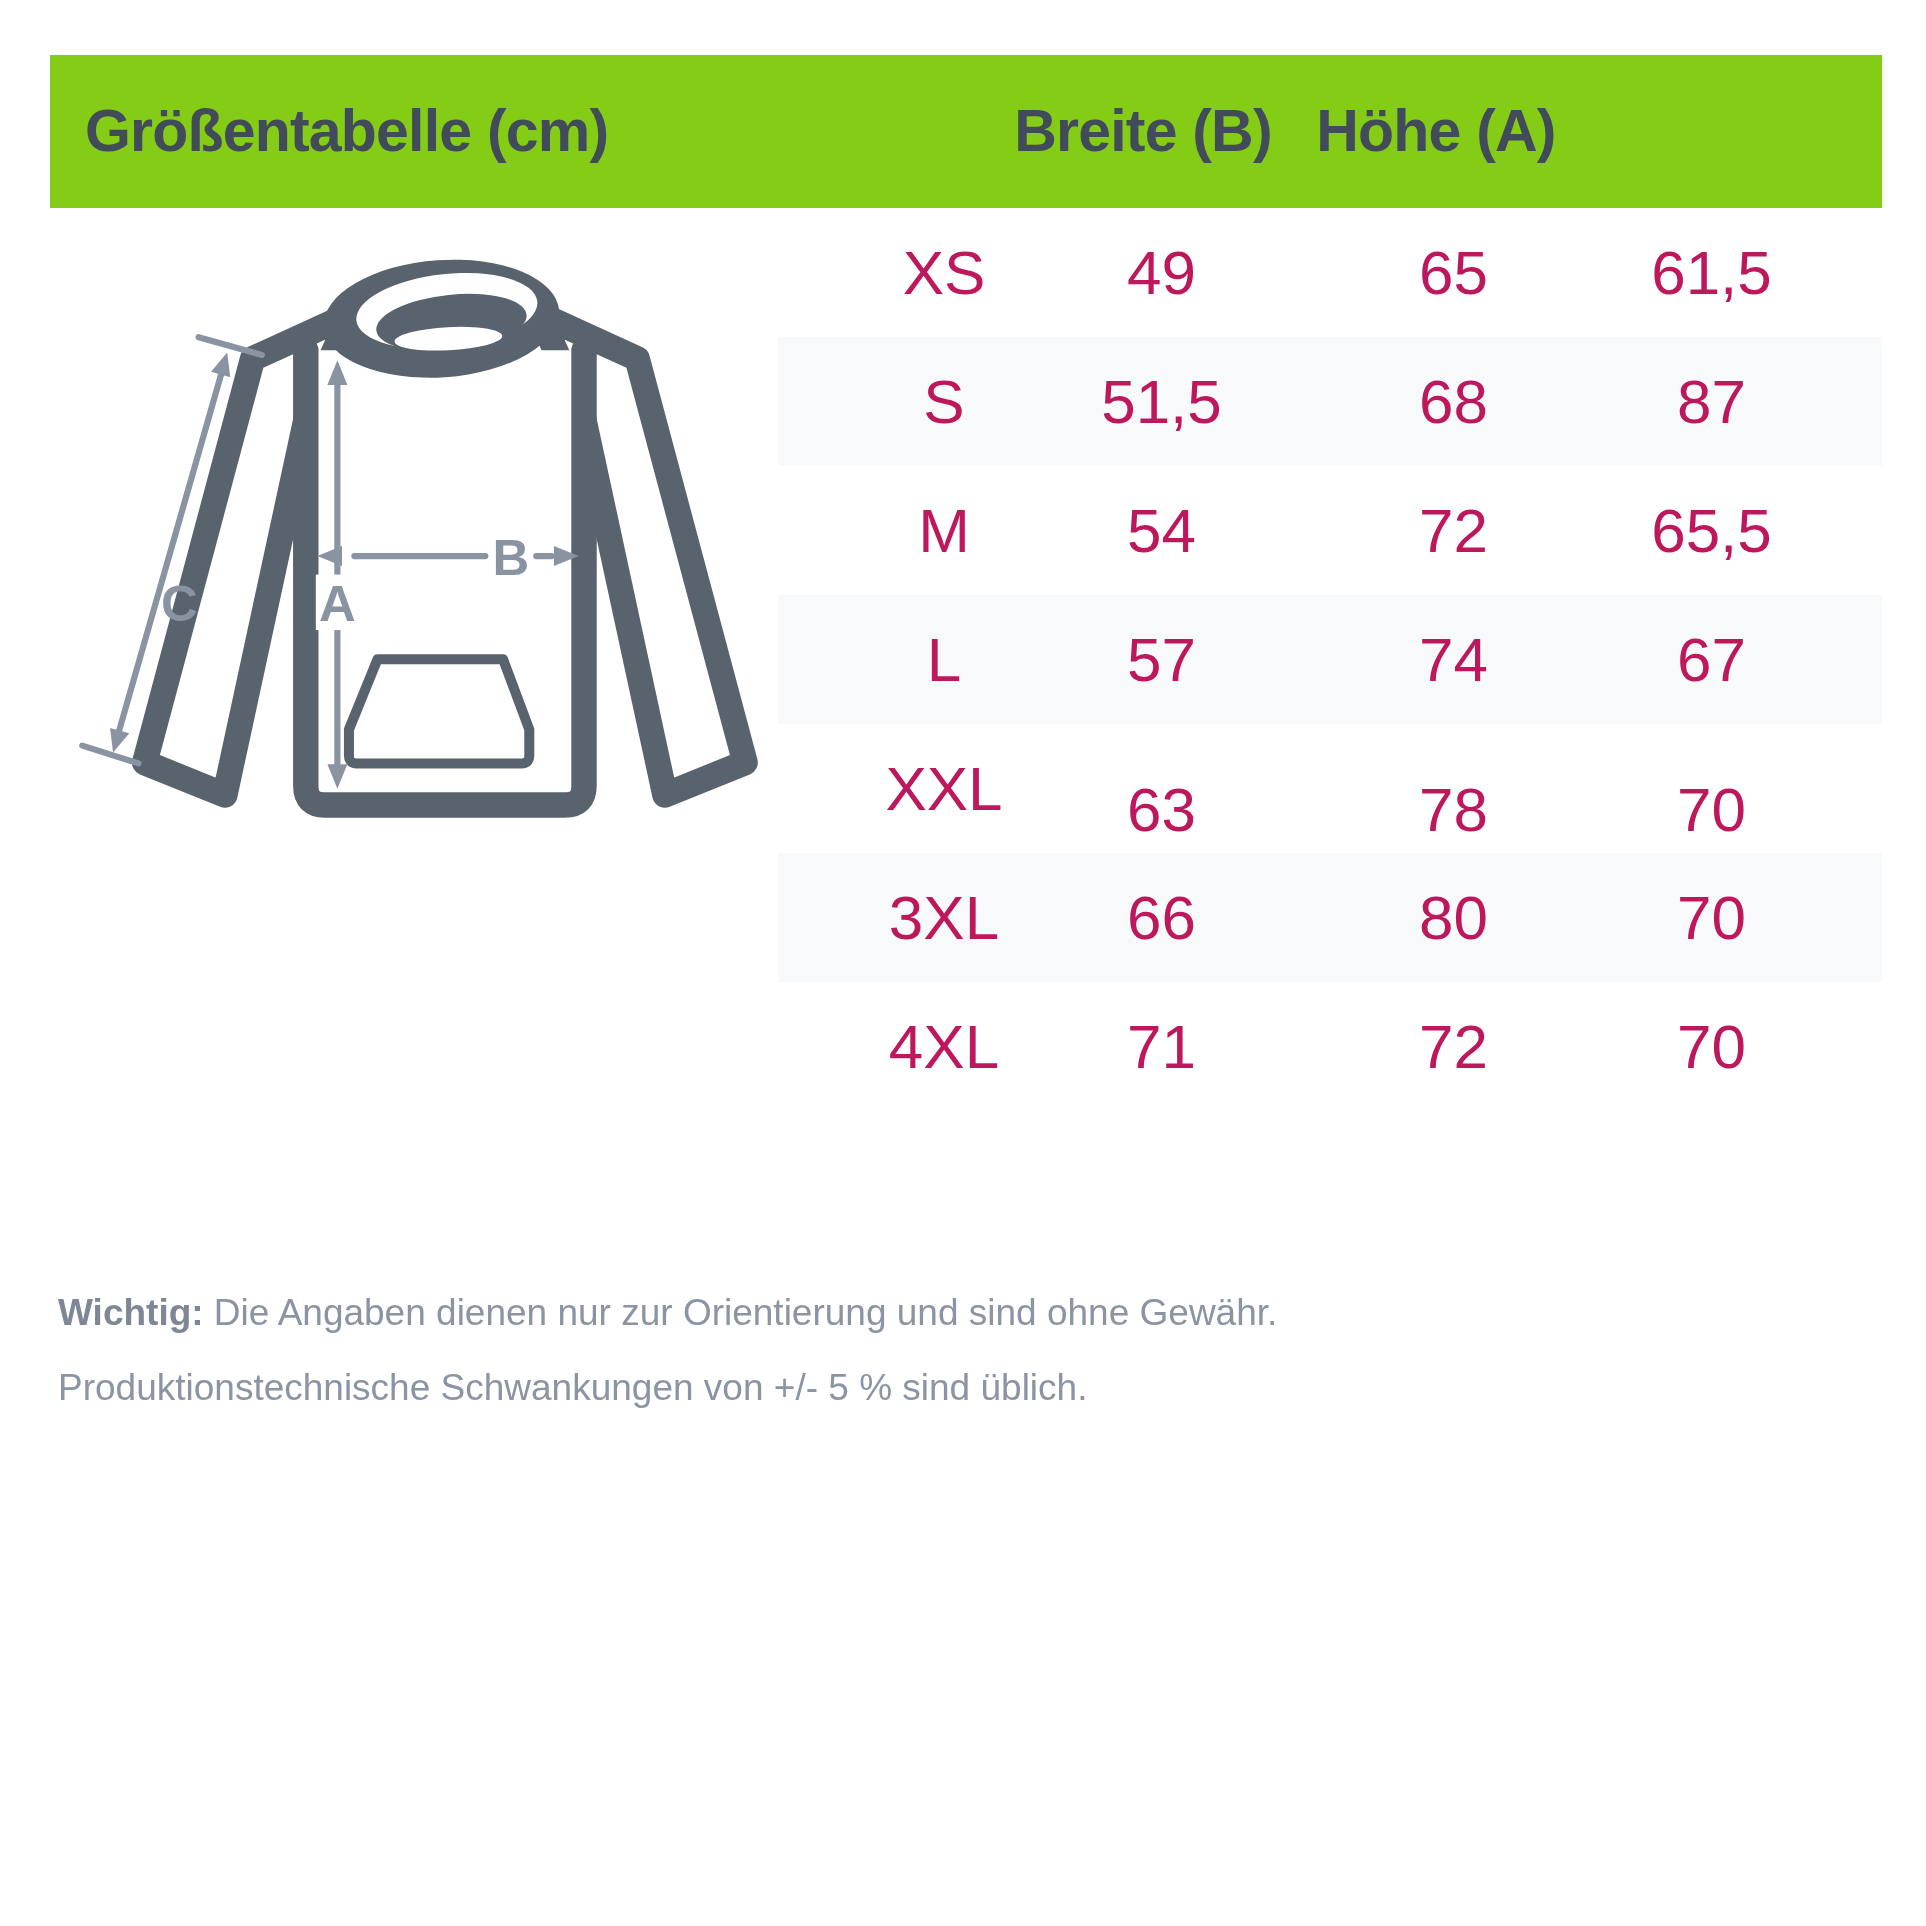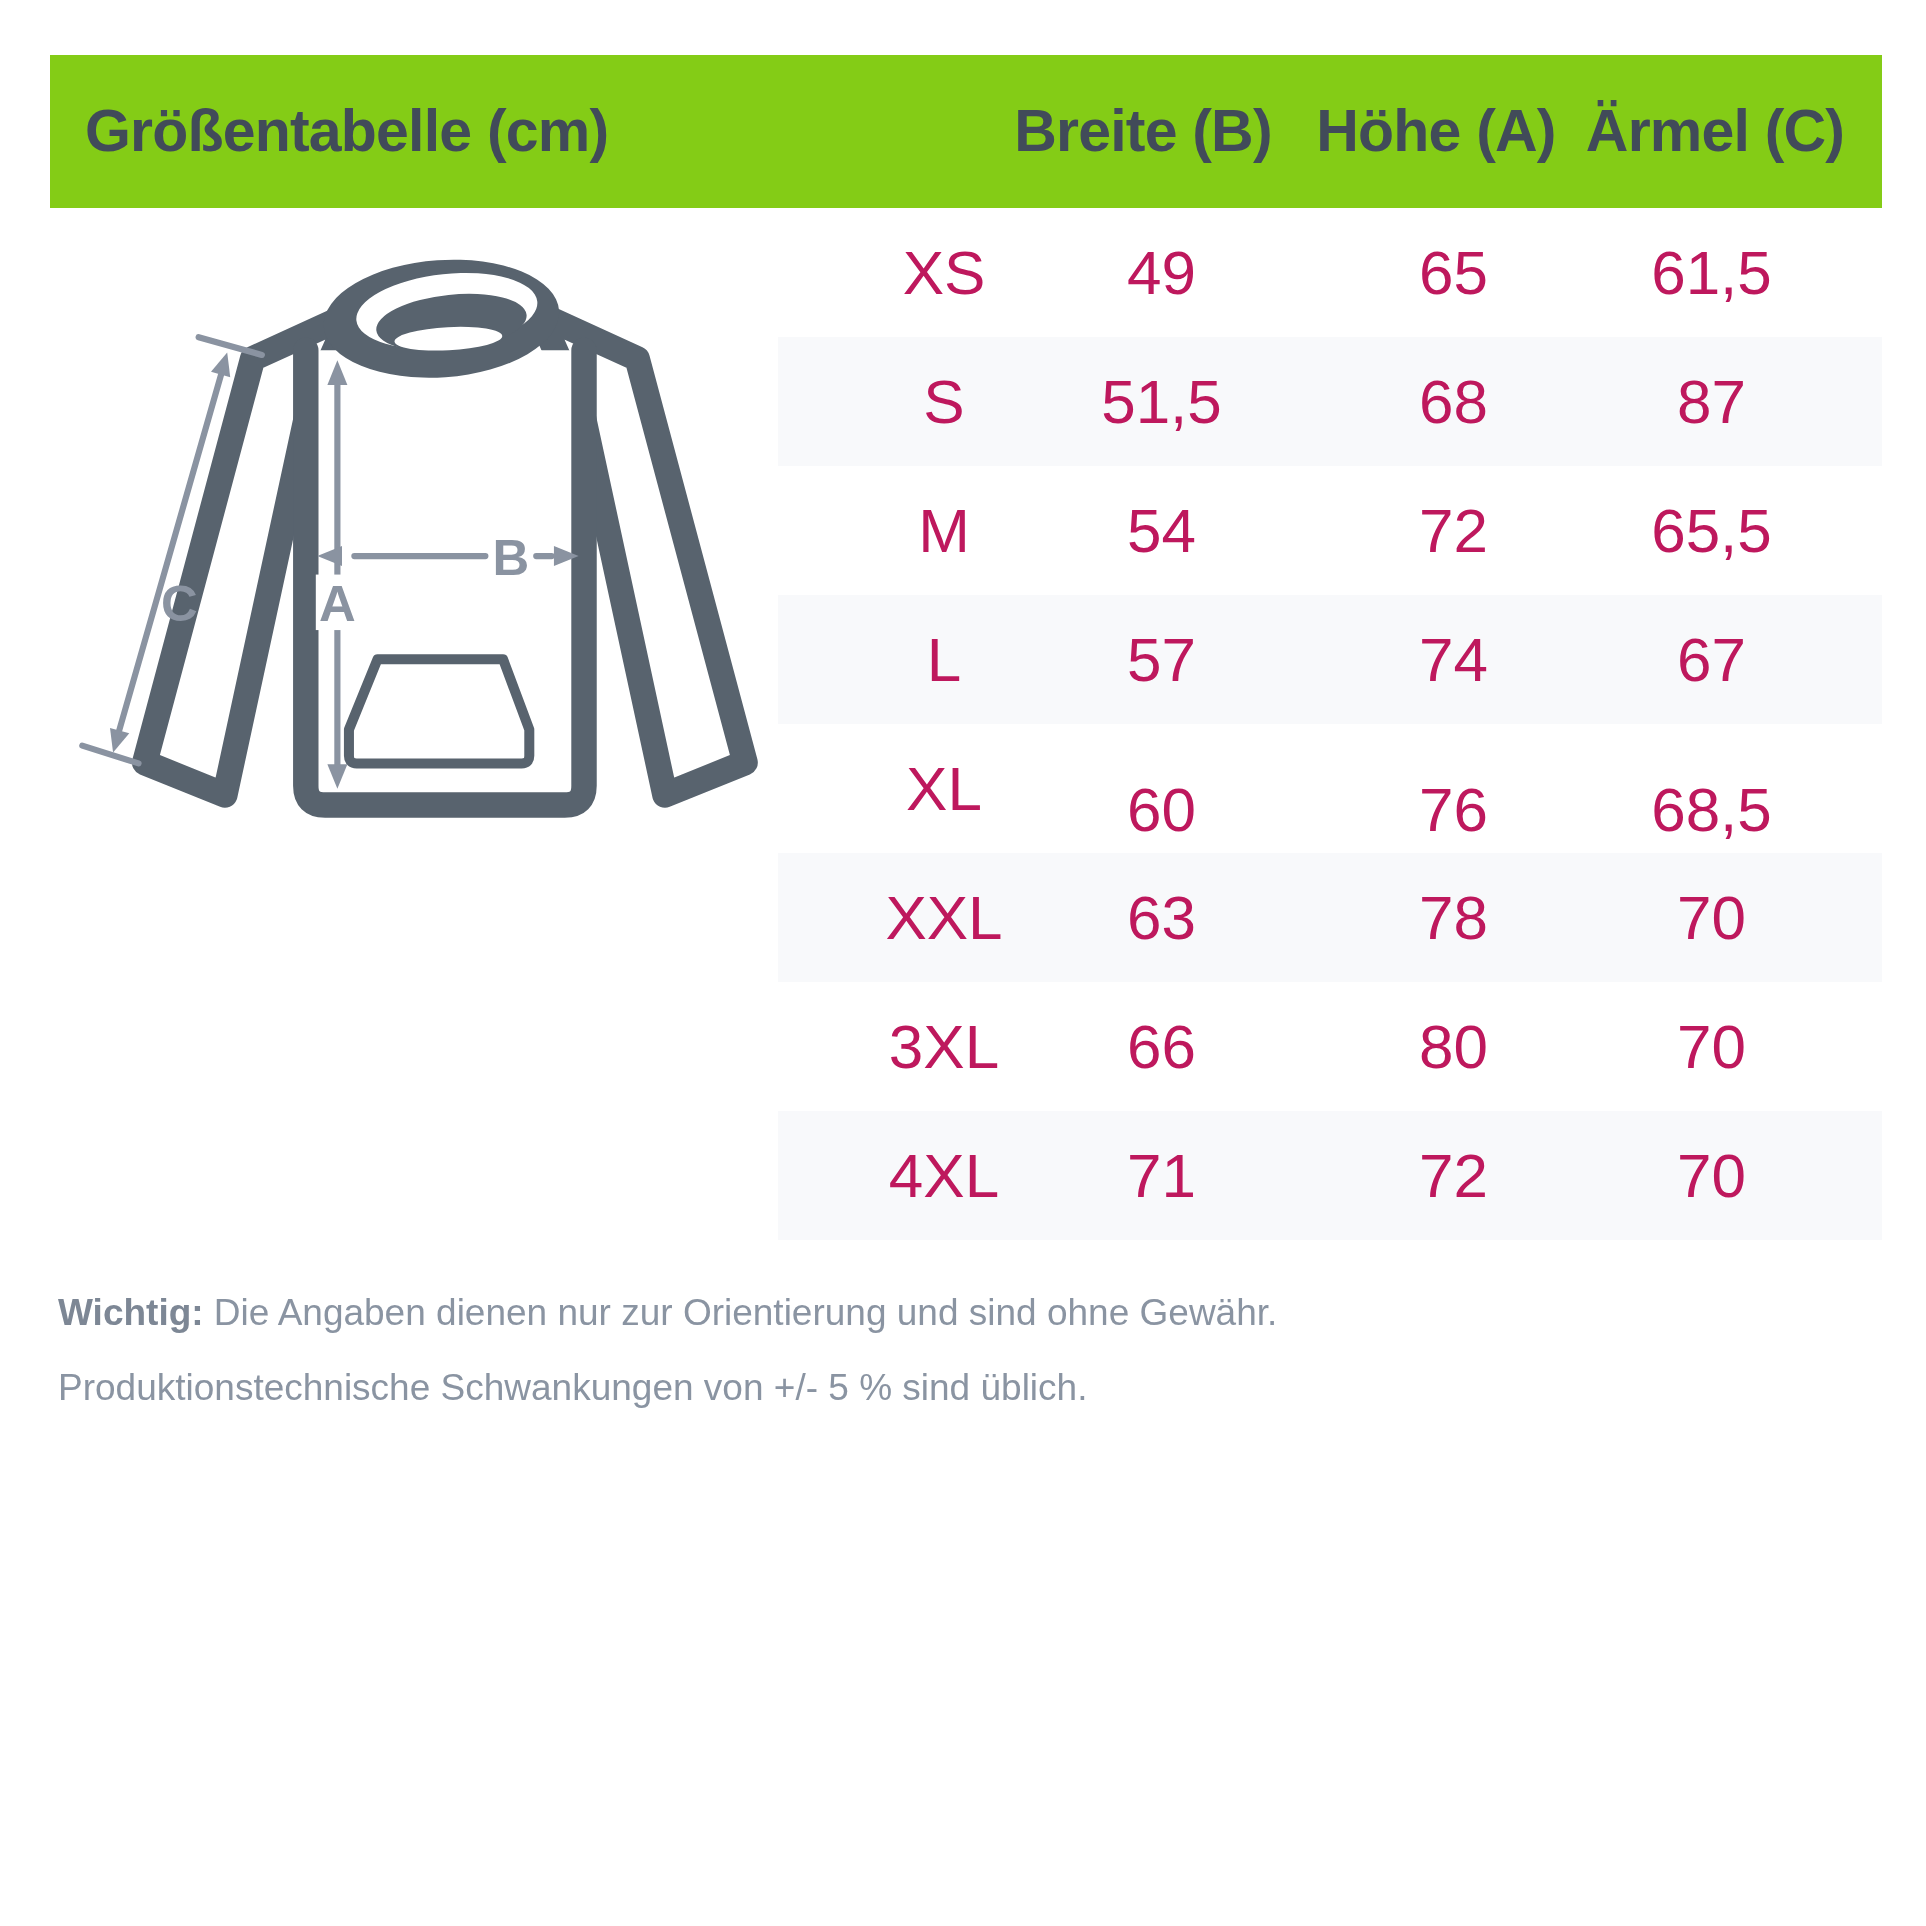--- a/index.html
+++ b/index.html
@@ -36,21 +36,20 @@
           font-size:37px;line-height:75px;color:#8A94A2;}
   .footer strong{color:#7D8795;font-weight:700;}
 </style>
 </head>
 <body>
 
 <div class="hdr">
   <div class="title">Größentabelle (cm)</div>
   <div class="colh b">Breite (B)</div>
   <div class="colh h">Höhe (A)</div>
-  <div class="colh c">Ärmel (C)</div>
 </div>
 
 <svg class="diagram" viewBox="60 260 960 820">
   <g stroke="#58636E" stroke-width="33" fill="#ffffff" stroke-linejoin="round" stroke-linecap="round">
     <path d="M 455,408 L 328,466 L 188,990 L 292,1032 L 400,532 Z"></path>
     <path d="M 700,408 L 827,466 L 967,990 L 863,1032 L 755,532 Z"></path>
     <path d="M 397,455 L 397,1020 Q 397,1045 422,1045 L 733,1045 Q 758,1045 758,1020 L 758,455"></path>
   </g>
   <path d="M 490,856 L 653,856 L 687,947 L 687,981 Q 687,991 677,991 L 463,991 Q 453,991 453,981 L 453,947 Z" fill="#ffffff" stroke="#58636E" stroke-width="13" stroke-linejoin="round"></path>
   <g>
@@ -107,26 +106,20 @@
     <span class="cell c-h num">72</span>
     <span class="cell c-c num">65,5</span>
   </div>
   <div class="row">
     <span class="cell c-size">L</span>
     <span class="cell c-b num">57</span>
     <span class="cell c-h num">74</span>
     <span class="cell c-c num">67</span>
   </div>
   <div class="row">
-    <span class="cell c-size">XL</span>
-    <span class="cell c-b num">60</span>
-    <span class="cell c-h num">76</span>
-    <span class="cell c-c num">68,5</span>
-  </div>
-  <div class="row">
     <span class="cell c-size">XXL</span>
     <span class="cell c-b num">63</span>
     <span class="cell c-h num">78</span>
     <span class="cell c-c num">70</span>
   </div>
   <div class="row">
     <span class="cell c-size">3XL</span>
     <span class="cell c-b num">66</span>
     <span class="cell c-h num">80</span>
     <span class="cell c-c num">70</span>

